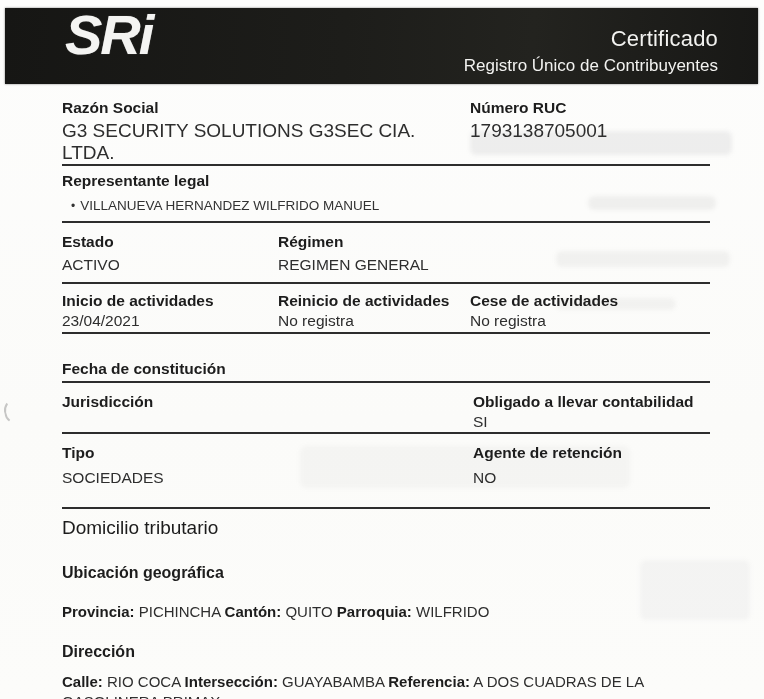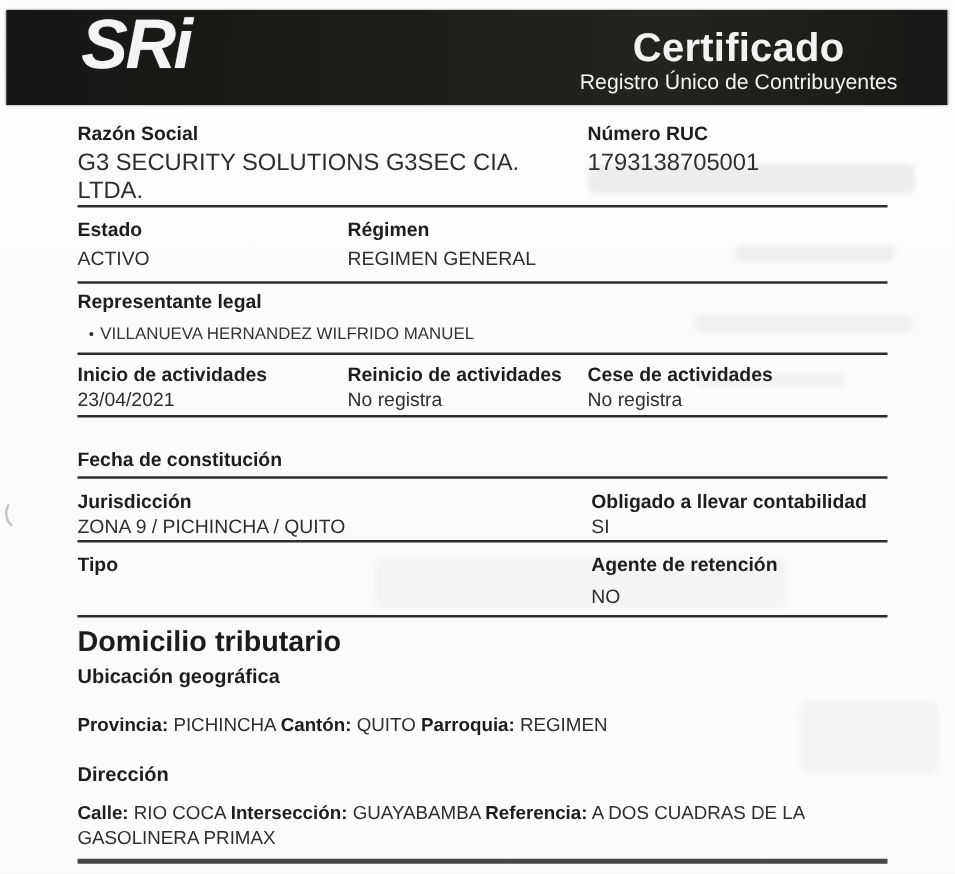--- a/index.html
+++ b/index.html
@@ -23,21 +23,21 @@
   }
   .logo{
     position:absolute;left:60px;top:2px;
     font-size:56px;line-height:50px;font-weight:bold;font-style:italic;
     letter-spacing:-2px;color:#f4f4f2;
     text-shadow:0 0 1px rgba(255,255,255,.4);
   }
   .bartext{
     position:absolute;right:40px;top:16px;text-align:right;color:#f2f2f0;
   }
-  .bartext .t1{font-size:32px;line-height:29px;font-weight:bold;letter-spacing:.2px;text-align:center;}
+  .bartext .t1{font-size:22px;line-height:29px;font-weight:normal;letter-spacing:.2px;}
   .bartext .t2{font-size:17px;line-height:21px;margin-top:2px;}
   
   .content{position:absolute;left:62px;top:84px;width:648px;}
   .row{box-sizing:border-box;border-bottom:2px solid #2d2d2d;overflow:hidden;}
   .cols{display:flex;}
   .lbl{font-weight:bold;font-size:15.5px;line-height:19px;color:#1d1d1d;white-space:nowrap;}
   .val{font-size:15.5px;line-height:19px;color:#2e2e2e;}
   .bigval{font-size:19px;line-height:22px;color:#2e2e2e;}
   .row-ruc{height:82px;padding-top:14px;}
   .row-ruc .c1{width:408px;}
@@ -53,28 +53,28 @@
   .row-inicio .c1{width:216px;}
   .row-inicio .c2{width:192px;}
   .row-inicio .c3{flex:1;}
   .row-inicio .val{margin-top:1px;}
   .row-fecha{height:49px;padding-top:25px;}
   .row-fecha .val{margin-top:1px;}
   .row-juris{height:51px;padding-top:9px;}
   .row-juris .c1{width:411px;}
   .row-juris .c2{flex:1;}
   .row-juris .val{margin-top:1px;}
-  .row-tipo{height:60px;padding-top:9px;}
+  .row-tipo{height:75px;padding-top:9px;}
   .row-tipo .c1{width:411px;}
   .row-tipo .c2{flex:1;}
   .row-tipo .val{margin-top:6px;}
   
   .domicilio{box-sizing:border-box;height:197px;border-bottom:4px solid #474747;overflow:hidden;}
-  .h-main{margin-top:8px;font-size:23px;line-height:22px;font-weight:bold;color:#1c1c1c;}
-  .h-sub{margin-top:8px;font-size:16px;line-height:19px;font-weight:bold;color:#1d1d1d;}
+  .h-main{margin-top:8px;font-size:19px;line-height:22px;font-weight:normal;color:#1c1c1c;}
+  .h-sub{margin-top:24px;font-size:16px;line-height:19px;font-weight:bold;color:#1d1d1d;}
   .inline-line{margin-top:20px;font-size:15px;line-height:20px;color:#2e2e2e;}
   .inline-line .ilbl{font-weight:bold;color:#1d1d1d;}
   .h-dir{margin-top:20px;}
   .calle-line{margin-top:11px;}
   
   .smudge{position:absolute;border-radius:6px;filter:blur(2px);pointer-events:none;}
   .s1{left:470px;top:131px;width:262px;height:24px;background:rgba(110,110,115,.10);}
   .s2{left:588px;top:196px;width:128px;height:14px;background:rgba(110,110,115,.09);}
   .s3{left:556px;top:251px;width:174px;height:16px;background:rgba(110,110,115,.08);}
   .s4{left:556px;top:298px;width:120px;height:12px;background:rgba(110,110,115,.07);}
@@ -114,36 +114,36 @@
       <div class="c1">
         <div class="lbl">Razón Social</div>
         <div class="bigval">G3 SECURITY SOLUTIONS G3SEC CIA. LTDA.</div>
       </div>
       <div class="c2">
         <div class="lbl">Número RUC</div>
         <div class="bigval">1793138705001</div>
       </div>
     </div>
 
-    <div class="row row-estado cols">
-      <div class="c1">
-        <div class="lbl">Estado</div>
-        <div class="val">ACTIVO</div>
-      </div>
-      <div class="c2">
-        <div class="lbl">Régimen</div>
-        <div class="val">REGIMEN GENERAL</div>
-      </div>
-    </div>
-
     <div class="row row-rep">
       <div class="lbl">Representante legal</div>
       <div class="bullet-item"><span class="bullet-dot">•</span><span>VILLANUEVA HERNANDEZ WILFRIDO MANUEL</span></div>
     </div>
 
+    <div class="row row-estado cols">
+      <div class="c1">
+        <div class="lbl">Estado</div>
+        <div class="val">ACTIVO</div>
+      </div>
+      <div class="c2">
+        <div class="lbl">Régimen</div>
+        <div class="val">REGIMEN GENERAL</div>
+      </div>
+    </div>
+
     <div class="row row-inicio cols">
       <div class="c1">
         <div class="lbl">Inicio de actividades</div>
         <div class="val">23/04/2021</div>
       </div>
       <div class="c2">
         <div class="lbl">Reinicio de actividades</div>
         <div class="val">No registra</div>
       </div>
       <div class="c3">
@@ -153,48 +153,48 @@
     </div>
 
     <div class="row row-fecha">
       <div class="lbl">Fecha de constitución</div>
       <div class="val">19/03/2021</div>
     </div>
 
     <div class="row row-juris cols">
       <div class="c1">
         <div class="lbl">Jurisdicción</div>
-        <div class="val">ZONA 9 / PICHINCHA / QUITO</div>
       </div>
       <div class="c2">
         <div class="lbl">Obligado a llevar contabilidad</div>
         <div class="val">SI</div>
       </div>
     </div>
 
     <div class="row row-tipo cols">
       <div class="c1">
         <div class="lbl">Tipo</div>
+        <div class="val">SOCIEDADES</div>
       </div>
       <div class="c2">
         <div class="lbl">Agente de retención</div>
         <div class="val">NO</div>
       </div>
     </div>
 
     <div class="domicilio">
       <div class="h-main">Domicilio tributario</div>
       <div class="h-sub">Ubicación geográfica</div>
       <div class="inline-line">
         <span class="ilbl">Provincia:</span>
         <span>PICHINCHA</span>
         <span class="ilbl">Cantón:</span>
         <span>QUITO</span>
         <span class="ilbl">Parroquia:</span>
-        <span>REGIMEN</span>
+        <span>WILFRIDO</span>
       </div>
       <div class="h-sub h-dir">Dirección</div>
       <div class="inline-line calle-line">
         <span class="ilbl">Calle:</span>
         <span>RIO COCA</span>
         <span class="ilbl">Intersección:</span>
         <span>GUAYABAMBA</span>
         <span class="ilbl">Referencia:</span>
         <span>A DOS CUADRAS DE LA GASOLINERA PRIMAX</span>
       </div>

